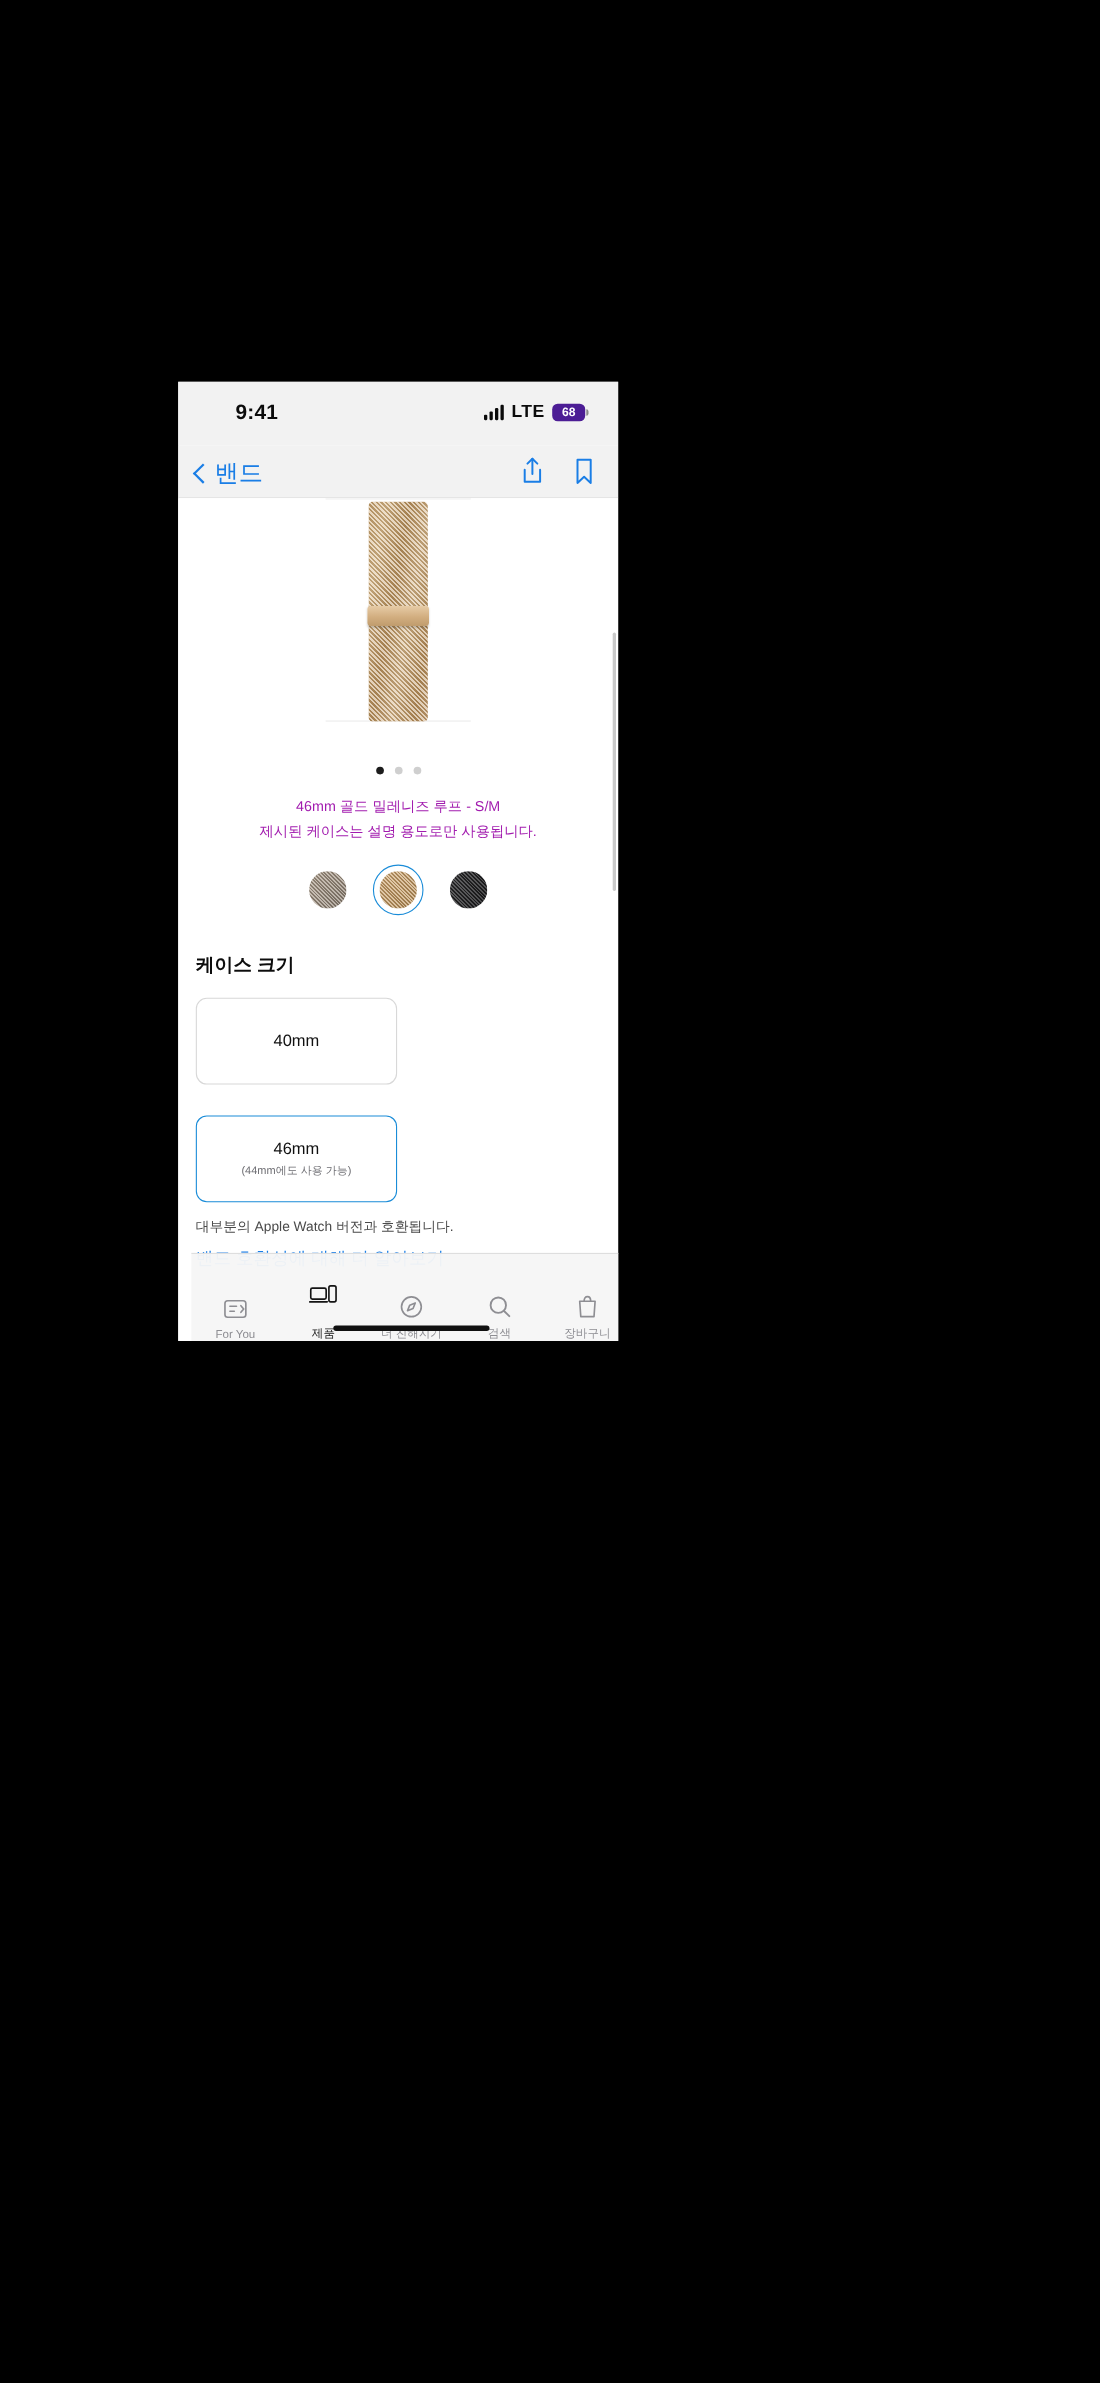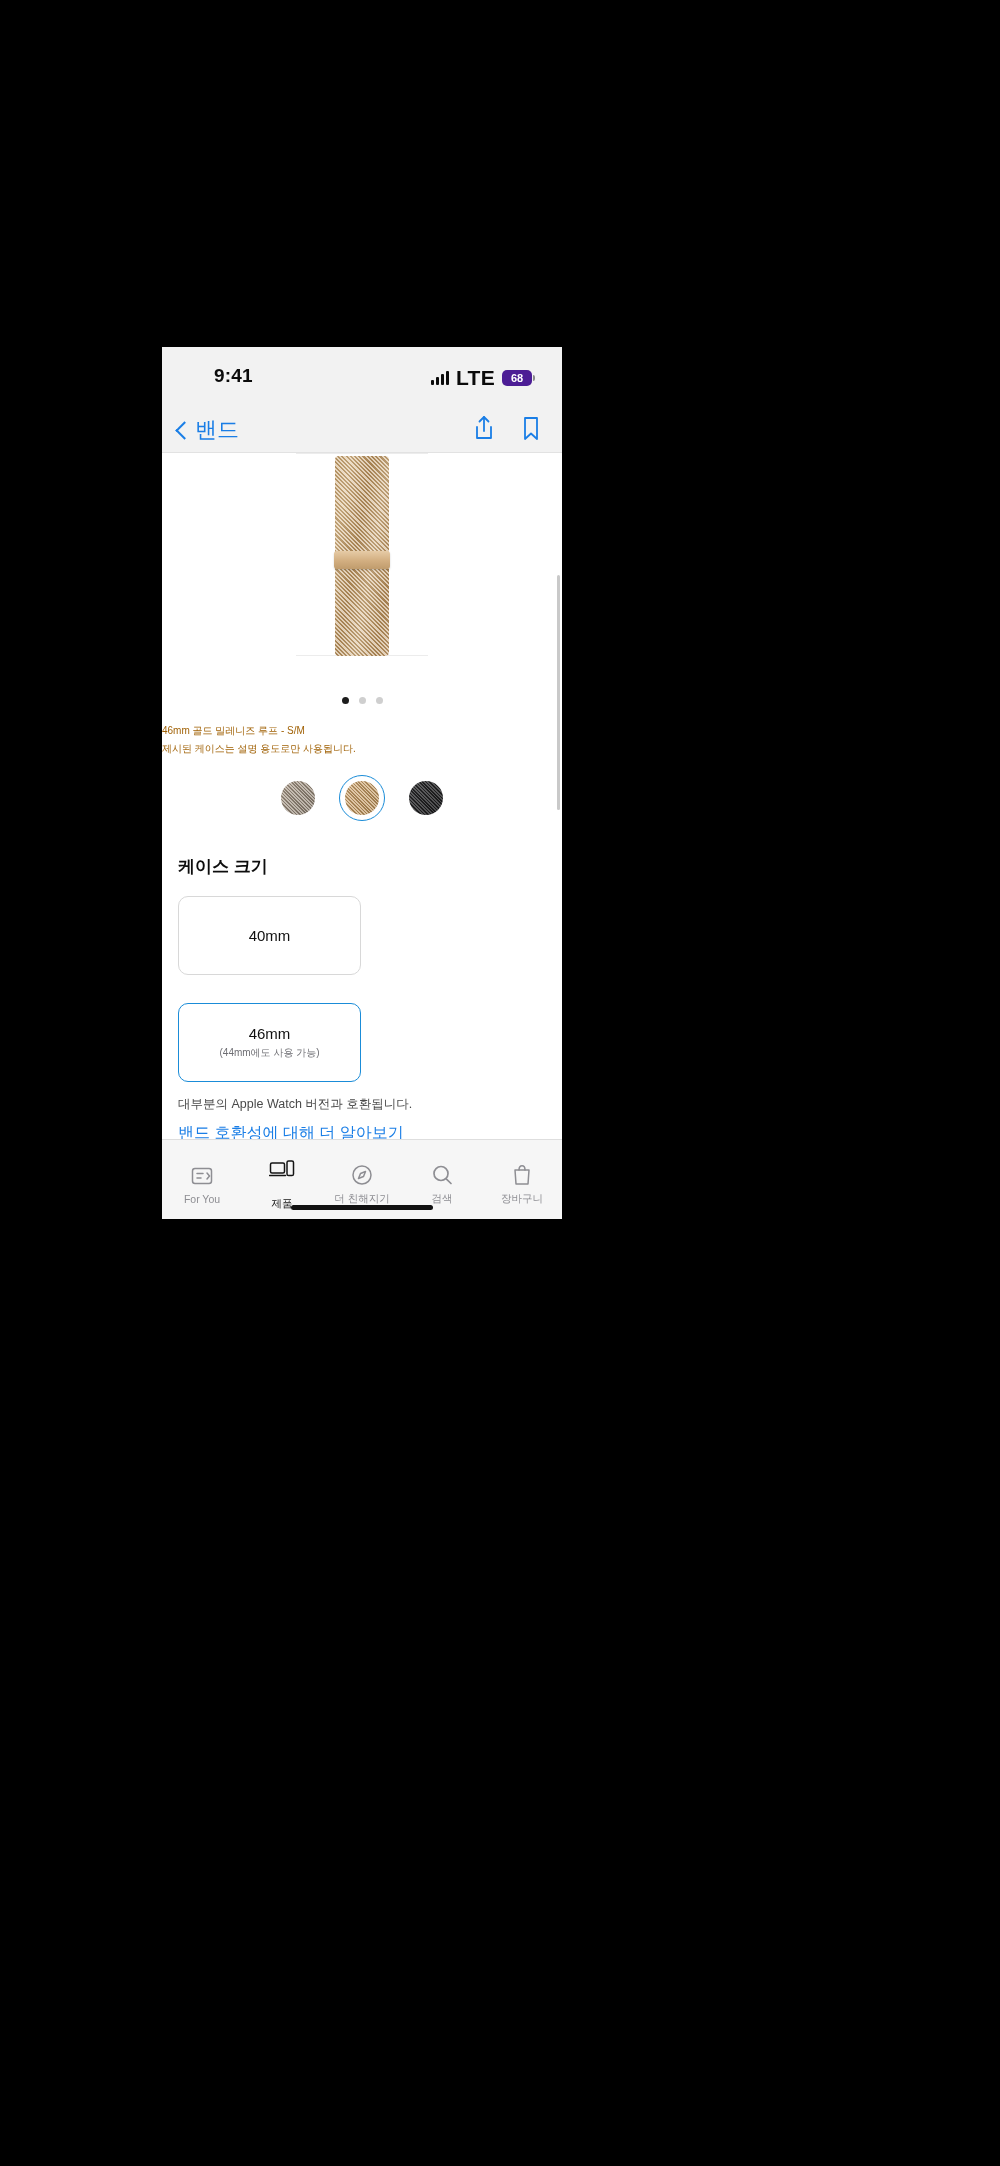--- a/index.html
+++ b/index.html
@@ -59,21 +59,21 @@
     display: block;
     width: 3px;
     background: #0b0b0b;
     border-radius: 1px;
   }
   .signal i:nth-child(1) { height: 5px; }
   .signal i:nth-child(2) { height: 8px; }
   .signal i:nth-child(3) { height: 11px; }
   .signal i:nth-child(4) { height: 14px; background: #0b0b0b; }
   .lte {
-    font-size: 21px;
+    font-size: 16px;
     font-weight: bold;
     color: #0b0b0b;
     letter-spacing: 0.3px;
   }
   .battery {
     position: relative;
     width: 30px;
     height: 16px;
     border-radius: 5px;
     background: #4c1d95;
@@ -198,24 +198,24 @@
   .dot {
     width: 7px;
     height: 7px;
     border-radius: 50%;
     background: #cfcfcf;
     cursor: pointer;
   }
   .dot.active { background: #1c1c1c; }
 
   .caption {
-    text-align: left;
+    text-align: center;
     margin-top: 18px;
-    font-size: 10px;
-    color: #a16207;
+    font-size: 13px;
+    color: #a21caf;
     line-height: 1.75;
   }
 
   .swatches {
     display: flex;
     justify-content: center;
     gap: 18px;
     margin-top: 18px;
   }
   .swatch-wrap {
@@ -296,28 +296,28 @@
   .link-row {
     margin: 10px 16px 0 16px;
     font-size: 16px;
     color: #1a7ee6;
     cursor: pointer;
   }
 
   
   .tab-bar {
     position: absolute;
-    left: 0;
+    left: 12px;
     bottom: 0;
     width: 400px;
     height: 80px;
     background: rgba(246,246,246,0.96);
     border-top: 1px solid #dedede;
     display: flex;
-    align-items: center;
+    align-items: flex-end;
     padding-top: 8px;
     box-sizing: border-box;
   }
   .tab {
     flex: 1;
     display: flex;
     flex-direction: column;
     align-items: center;
     gap: 4px;
     cursor: pointer;

